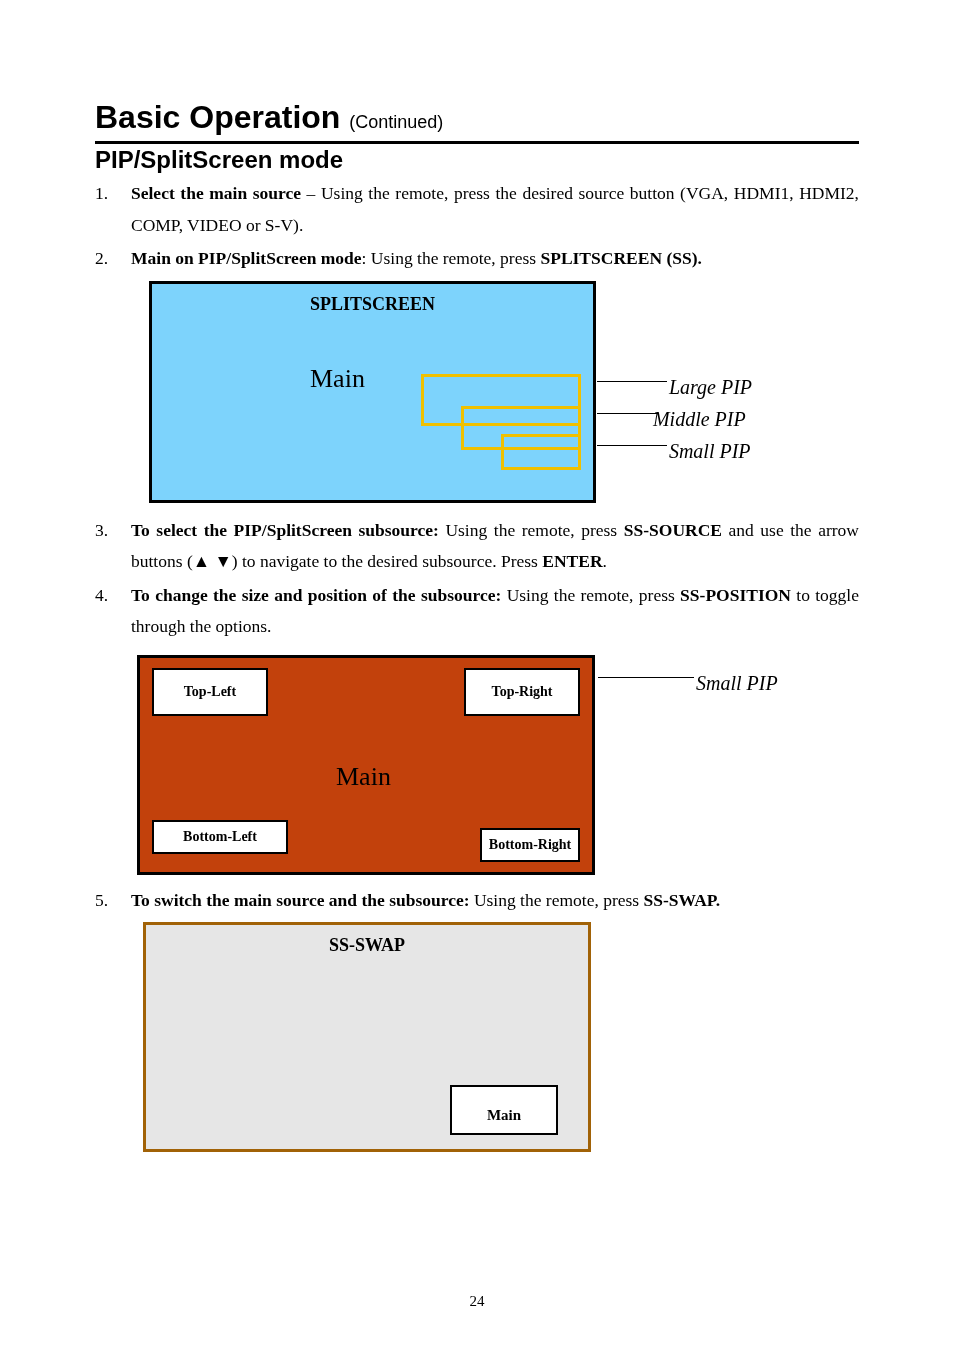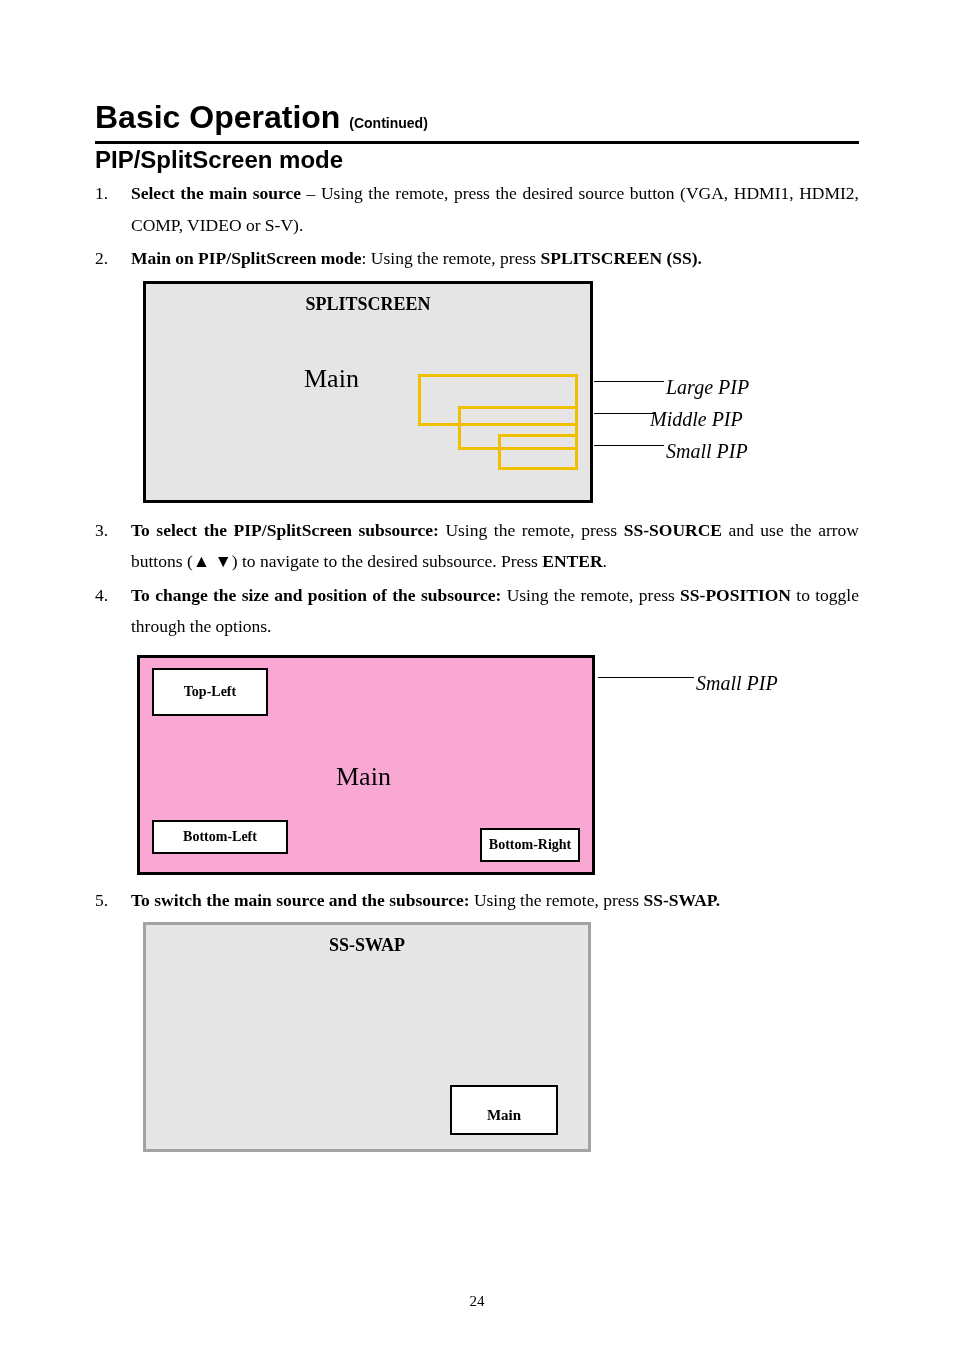--- a/index.html
+++ b/index.html
@@ -12,22 +12,22 @@
     padding: 100px 95px 40px 95px;
     position: relative;
   }
   .h1 {
     font-family: Arial, Helvetica, sans-serif;
     font-weight: bold;
     font-size: 32px;
     line-height: 1.1;
   }
   .h1 .cont {
-    font-size: 14px;
-    font-weight: bold;
+    font-size: 18px;
+    font-weight: normal;
   }
   .rule {
     border: none;
     border-top: 3px solid #000;
     margin-top: 6px;
     margin-bottom: 2px;
   }
   .h2 {
     font-family: Arial, Helvetica, sans-serif;
     font-weight: bold;
@@ -55,23 +55,23 @@
   }
   .justify { text-align: justify; }
   .bold { font-weight: bold; }
 
   
   .diagram-row { display: flex; align-items: stretch; margin-top: 6px; }
   .screen-box {
     width: 450px;
     height: 222px;
     border: 3px solid #000;
-    background: #e5e5e5;
-    position: relative;
-    margin-left: 12px;
+    background: #7dd3fc;
+    position: relative;
+    margin-left: 18px;
     margin-bottom: 10px;
     padding-left: 44px;
   }
   .screen-title {
     position: absolute;
     top: 4px;
     left: 0; right: 0;
     text-align: center;
     font-weight: bold;
     font-size: 18px;
@@ -102,21 +102,21 @@
     position: absolute;
     height: 0;
     border-top: 1px solid #000;
   }
 
   
   .screen-box2 {
     width: 460px;
     height: 220px;
     border: 3px solid #000;
-    background: #f9a8d4;
+    background: #c2410c;
     position: relative;
     margin-left: 6px;
     margin-top: 6px;
     margin-bottom: 8px;
   }
   .corner {
     position: absolute;
     border: 2px solid #000;
     background: #fff;
     font-weight: bold;
@@ -134,21 +134,21 @@
     position: absolute;
     left: 196px;
     top: 96px;
     font-size: 26px;
   }
 
   
   .screen-box3 {
     width: 448px;
     height: 230px;
-    border: 3px solid #a3a3a3;
+    border: 3px solid #a16207;
     background: #e6e6e6;
     position: relative;
     margin-left: 12px;
     margin-top: 6px;
   }
   .screen-title3 {
     position: absolute;
     top: 4px;
     left: 0; right: 0;
     text-align: center;
@@ -221,20 +221,21 @@
   <li class="justify">
     <span class="bold">To select the PIP/SplitScreen subsource:</span><span> Using the remote, press </span><span class="bold">SS-SOURCE</span><span> and use the arrow buttons (▲ ▼) to navigate to the desired subsource. Press </span><span class="bold">ENTER</span><span>.</span>
   </li>
 
   <li class="justify">
     <span class="bold">To change the size and position of the subsource:</span><span> Using the remote, press </span><span class="bold">SS-POSITION</span><span> to toggle through the options.</span>
 
     <div class="diagram-row">
       <div class="screen-box2">
         <div class="corner tl">Top-Left</div>
+        <div class="corner tr">Top-Right</div>
         <div class="corner bl">Bottom-Left</div>
         <div class="corner br">Bottom-Right</div>
         <div class="main-label2">Main</div>
       </div>
       <div class="labels-col">
         <div class="line" style="left:-12px; top:28px; width:96px;"></div>
         <div class="lbl" style="left:86px; top:16px;">Small PIP</div>
       </div>
     </div>
   </li>

